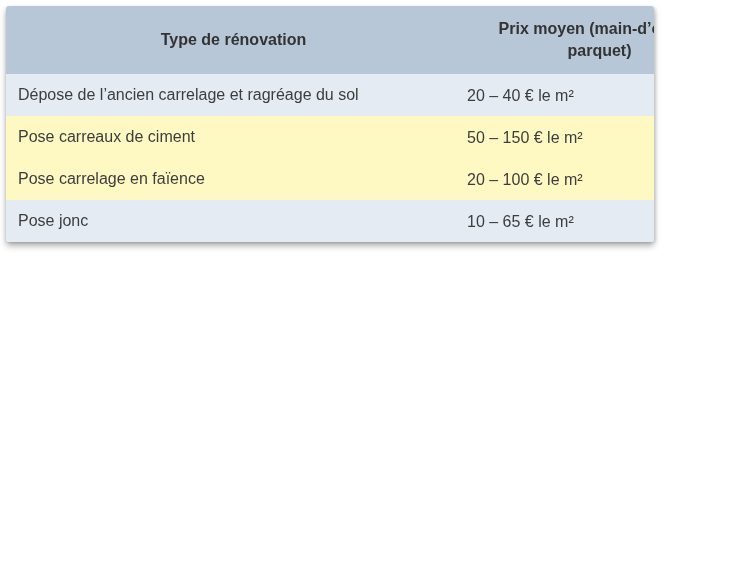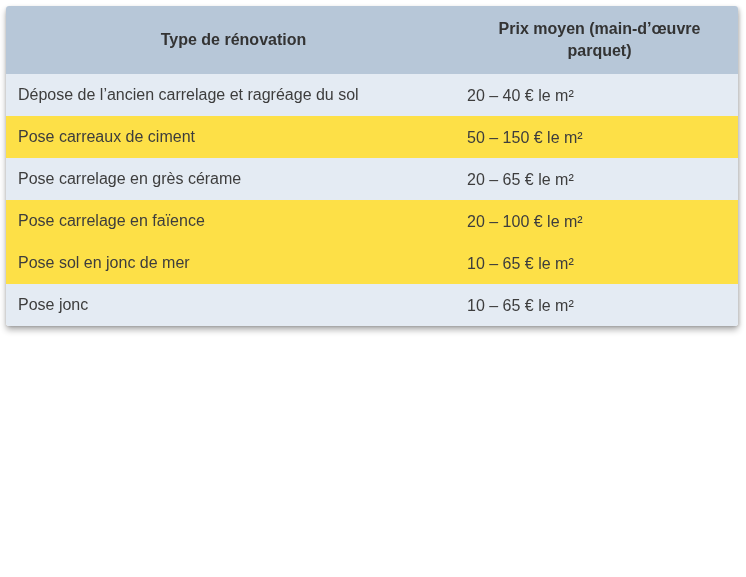--- a/index.html
+++ b/index.html
@@ -8,21 +8,21 @@
     width: 746px;
     height: 577px;
     background: #ffffff;
     overflow: hidden;
     font-family: "Liberation Sans", sans-serif;
   }
   .card {
     position: absolute;
     left: 6px;
     top: 6px;
-    width: 732px;
+    width: 648px;
     border-radius: 3px;
     overflow: hidden;
     box-shadow: 0 4px 6px rgba(0,0,0,0.30), 2px 1px 3px rgba(0,0,0,0.10), -1px 1px 2px rgba(0,0,0,0.06);
   }
   table {
     width: 100%;
     border-collapse: collapse;
     table-layout: fixed;
   }
   col.c1 { width: 455px; }
@@ -36,21 +36,21 @@
     color: #333333;
     text-align: center;
     vertical-align: middle;
     line-height: 22px;
   }
   tbody td {
     font-size: 16px;
     color: #3d3d3d;
     line-height: 24px;
     vertical-align: middle;
-    background: #fde047;
+    background: #fef9c3;
   }
   tbody td.type {
     padding: 9px 8px 9px 12px;
     text-align: left;
     margin-left: 32px;
   }
   tbody td.price {
     padding: 9px 4px 7px 6px;
     text-align: left;
     white-space: nowrap;
@@ -78,39 +78,31 @@
   <tr class="alt">
     <td class="type">Dépose de l’ancien carrelage et ragréage du sol</td>
     <td class="price">20 – 40 € le m²</td>
   </tr>
 
   <tr>
     <td class="type">Pose carreaux de ciment</td>
     <td class="price">50 – 150 € le m²</td>
   </tr>
 
-  <tr class="alt">
-    <td class="type">Pose carrelage en grès cérame</td>
-    <td class="price">20 – 65 € le m²</td>
-  </tr>
 
   <tr>
     <td class="type">Pose carrelage en faïence</td>
     <td class="price">20 – 100 € le m²</td>
   </tr>
 
 
 
 
 
 
-  <tr>
-    <td class="type">Pose sol en jonc de mer</td>
-    <td class="price">10 – 65 € le m²</td>
-  </tr>
 
   <tr class="alt">
     <td class="type">Pose jonc</td>
     <td class="price">10 – 65 € le m²</td>
   </tr>
 </tbody>
   </table>
 </div>
 
 </body></html>

